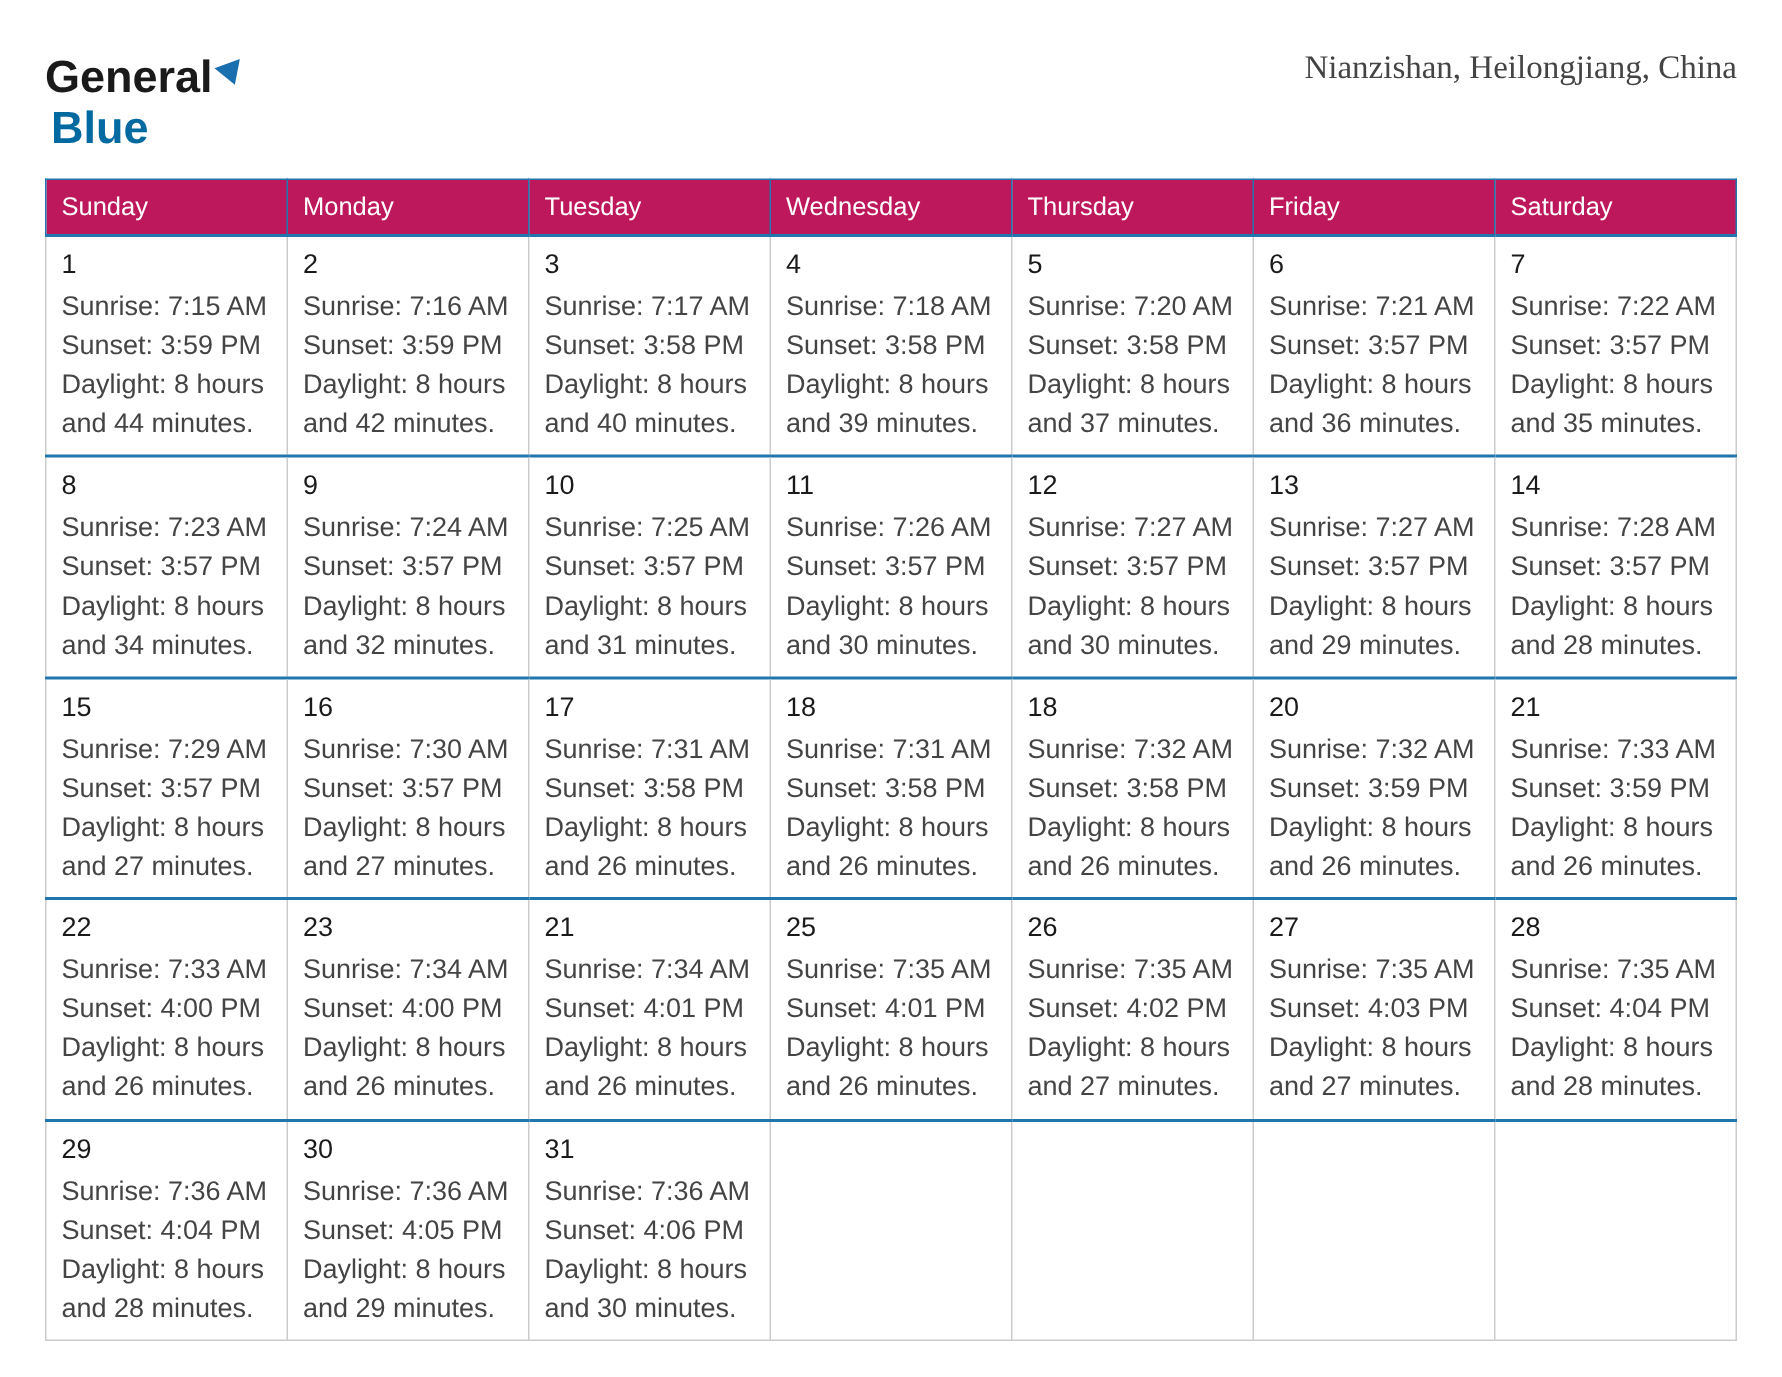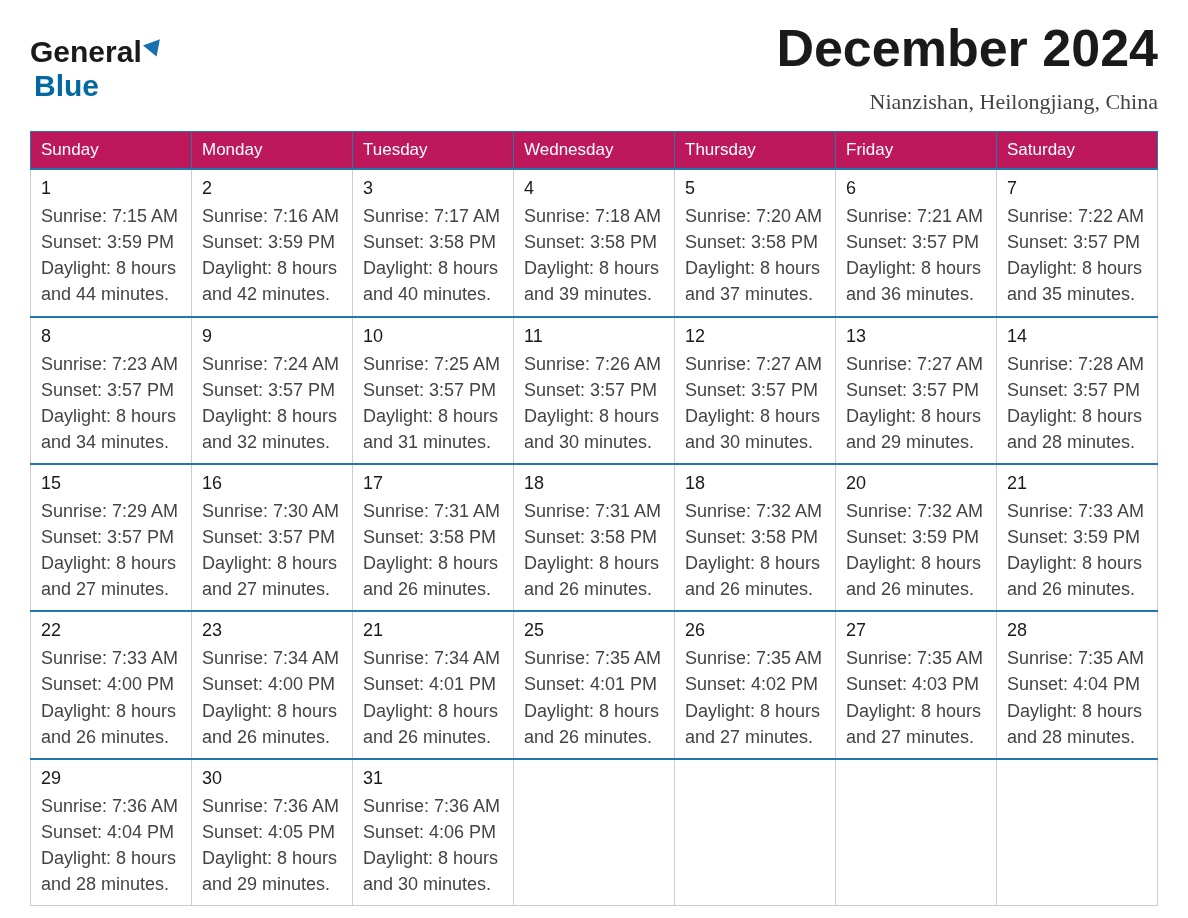--- a/index.html
+++ b/index.html
@@ -88,21 +88,20 @@
   <div class="logo">
     <div class="logo-row1">
       <span style="font-size:30px; font-weight:bold; color:#1a1a1a;">General</span>
       <span style="display:inline-block; width:0; height:0; border-left:9px solid transparent; border-right:9px solid transparent; border-top:15px solid #1a6faf; margin-left:3px; transform:rotate(-20deg); vertical-align:middle; margin-top:-6px;"></span>
     </div>
     <div>
       <span style="font-size:30px; font-weight:bold; color:#0369a1; margin-left:4px;">Blue</span>
     </div>
   </div>
   <div class="title-section">
-    <div class="month-title">December 2024</div>
     <div class="location">Nianzishan, Heilongjiang, China</div>
   </div>
 </div>
 
 <table>
   <thead>
     <tr>
       <th>Sunday</th>
       <th>Monday</th>
       <th>Tuesday</th>

